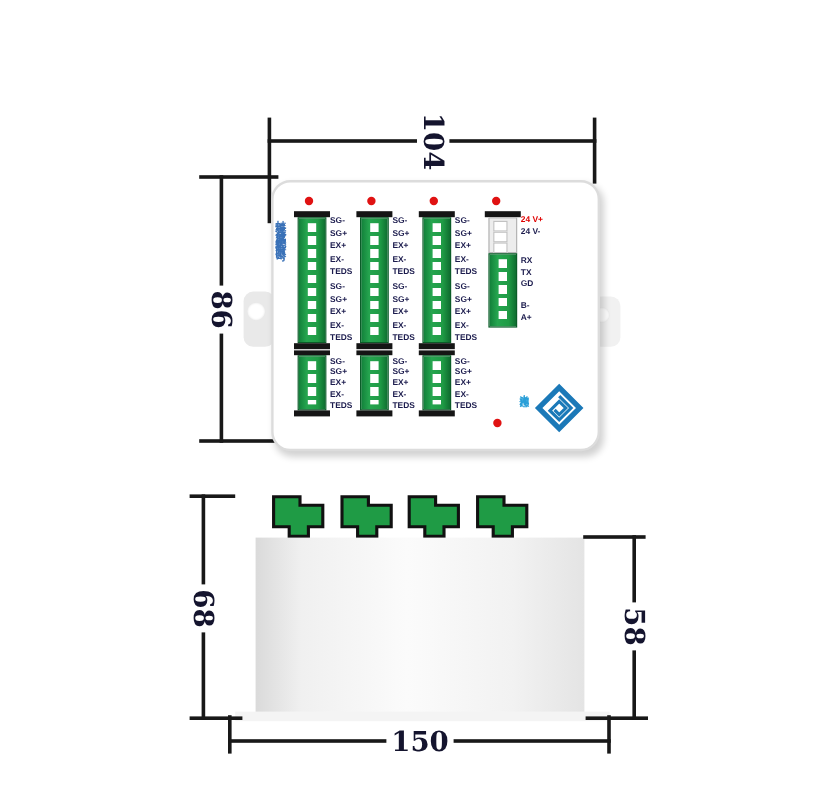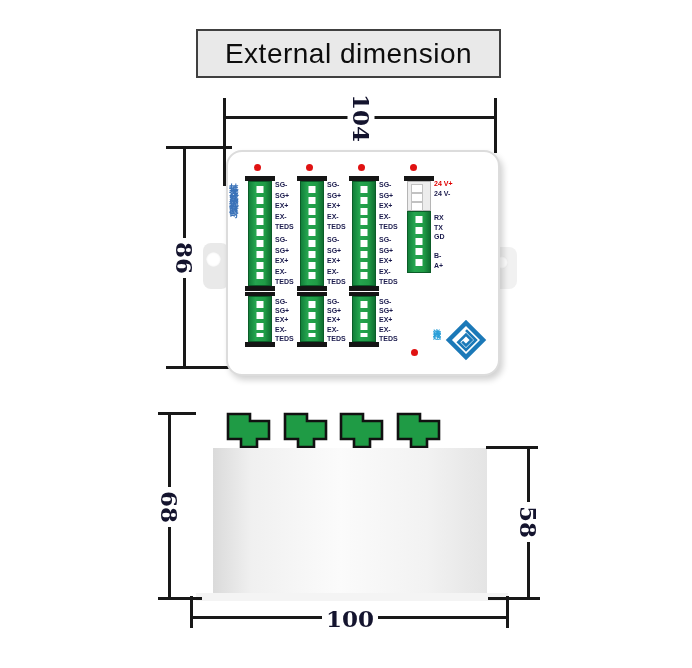--- a/index.html
+++ b/index.html
@@ -40,23 +40,20 @@
   
   .fbox{left:213px;top:448px;width:274px;height:150px;
         background:linear-gradient(90deg,#dadada 0%,#f0f0f0 14%,#fbfbfb 46%,#f2f2f2 78%,#e4e4e4 100%);}
   .flip{left:196px;top:593px;width:312px;height:8px;background:#f4f4f4;}
 </style>
 </head>
 <body>
 
 <div id="stage">
 
-  <div class="abs title-box">
-    <span>External dimension</span>
-  </div>
 
   <div class="abs dline" style="left:223px;top:98px;width:3px;height:88px;"></div>
   <div class="abs dline" style="left:494px;top:98px;width:3px;height:55px;"></div>
   <div class="abs dline" style="left:223px;top:116px;width:274px;height:3px;"></div>
   <div class="abs dim-label rot" style="left:361px;top:118px;">104</div>
 
   <div class="abs dline" style="left:166px;top:146px;width:66px;height:3px;"></div>
   <div class="abs dline" style="left:166px;top:366px;width:66px;height:3px;"></div>
   <div class="abs dline" style="left:183px;top:146px;width:3px;height:223px;"></div>
   <div class="abs dim-label rot" style="left:184px;top:258px;">86</div>
@@ -225,15 +222,15 @@
   <div class="abs dim-label rot" style="left:169px;top:507px;">68</div>
 
   <div class="abs dline" style="left:486px;top:446px;width:52px;height:3px;"></div>
   <div class="abs dline" style="left:488px;top:597px;width:52px;height:3px;"></div>
   <div class="abs dline" style="left:527px;top:446px;width:3px;height:154px;"></div>
   <div class="abs dim-label rot" style="left:528px;top:522px;">58</div>
 
   <div class="abs dline" style="left:190px;top:596px;width:3px;height:32px;"></div>
   <div class="abs dline" style="left:506px;top:596px;width:3px;height:32px;"></div>
   <div class="abs dline" style="left:191px;top:616px;width:318px;height:3px;"></div>
-  <div class="abs dim-label" style="left:350px;top:618px;">100</div>
+  <div class="abs dim-label" style="left:350px;top:618px;">150</div>
 
 </div>
 
 </body></html>

